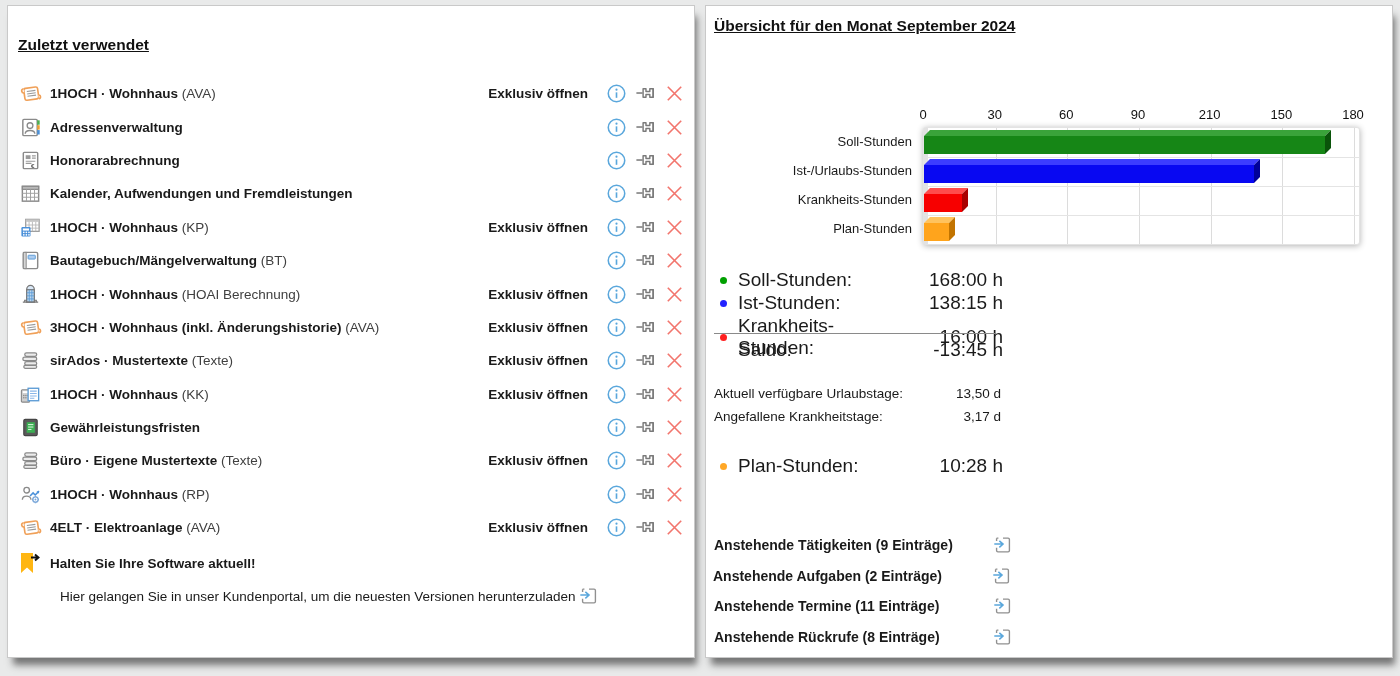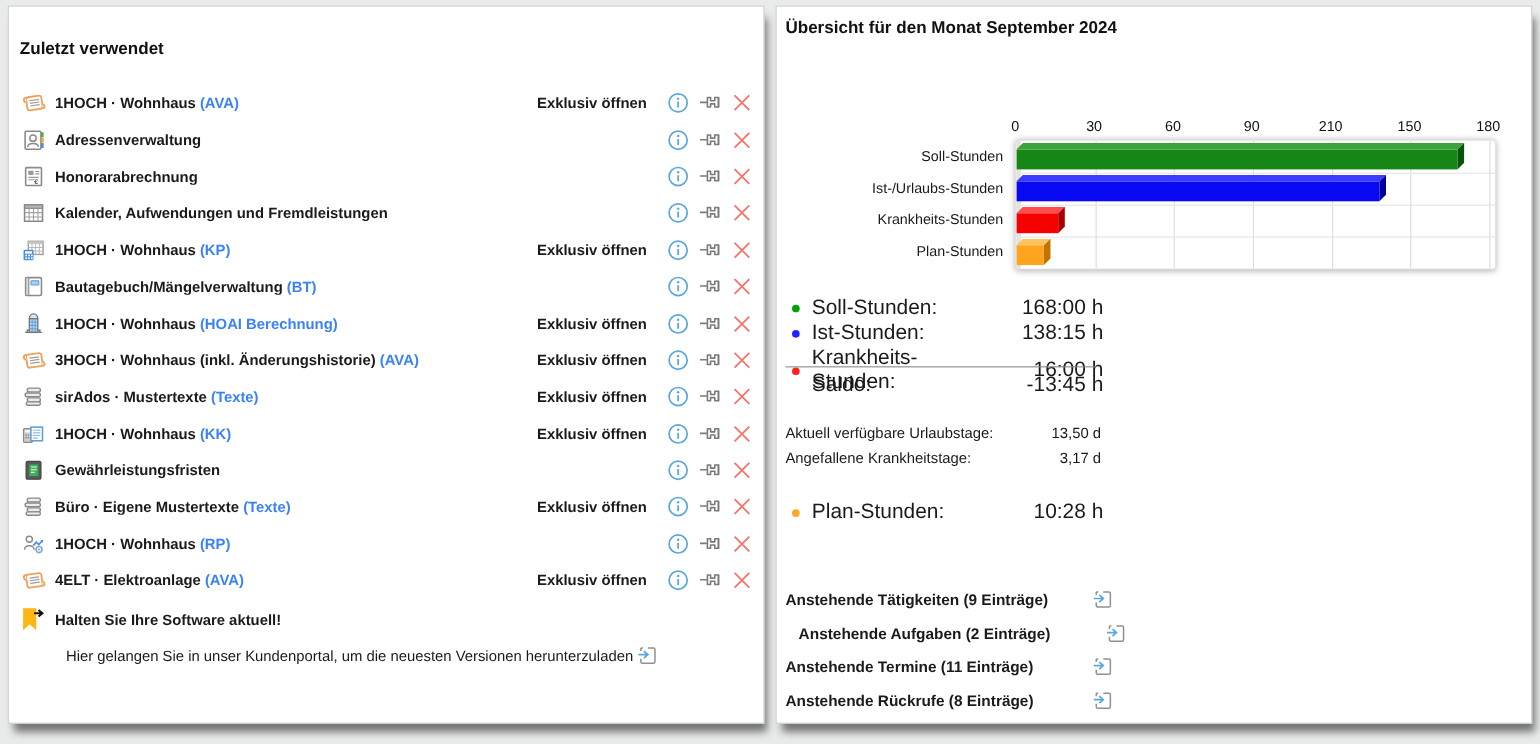--- a/index.html
+++ b/index.html
@@ -8,31 +8,31 @@
     font-family:"Liberation Sans","DejaVu Sans",sans-serif;
     background:#e9eaea; color:#1a1a1a; overflow:hidden; position:relative;
   }
   .panel {
     position:absolute; top:5px; height:653px; width:688px; background:#fff;
     border:1px solid #c9c9c9;
     box-shadow:4px 9px 7px -2px rgba(45,45,45,0.62);
   }
   #left-panel  { left:7px; }
   #right-panel { left:705px; }
-  .panel-title { position:absolute; font-size:15.5px; font-weight:bold; color:#111; }
+  .panel-title { position:absolute; font-size:15.5px; font-weight:bold; color:#111;text-decoration:underline; }
   #left-panel  .panel-title { left:10px; top:30px; }
   #right-panel .panel-title { left:8px;  top:11px; }
 
   
   .list { position:absolute; top:71px; left:10px; right:8px; }
   .item-row { display:flex; align-items:center; height:33.4px; }
   .li-icon { width:24px; height:24px; flex:0 0 24px; display:flex; align-items:center; justify-content:center; }
   .li-text { margin-left:8px; font-size:13.5px; white-space:nowrap; flex:1 1 auto; overflow:hidden; }
   .li-text b { font-weight:bold; }
-  .li-text .suffix { font-weight:bold; color:#3b82f6; }
+  .li-text .suffix { font-weight:normal; color:#404040; }
   .excl { font-size:13.5px; font-weight:bold; white-space:nowrap; margin-right:16px; cursor:pointer; }
   .excl.hidden { visibility:hidden; }
   .actions { display:flex; align-items:center; gap:5px; width:82px; flex:0 0 82px; }
   .act-btn { width:24px; height:24px; display:flex; align-items:center; justify-content:center; cursor:pointer; }
 
   .update-row { position:absolute; top:544px; left:10px; display:flex; align-items:center; }
   .update-row .li-icon { width:24px; height:26px; }
   .update-title { margin-left:8px; font-size:13.5px; font-weight:bold; }
   .portal-row { position:absolute; top:579px; left:52px; display:flex; align-items:center; }
   .portal-text { font-size:13.5px; }
@@ -681,21 +681,21 @@
       <div class="link-row" style="left:8px; top:527px; width:310px; height:24px;">
      <span class="link-label">Anstehende Tätigkeiten (9 Einträge)</span>
      <span class="goto">
           <svg width="22" height="22" viewBox="0 0 24 24" fill="none" xmlns="http://www.w3.org/2000/svg">
             <path d="M12 4.5 h5.5 a1.5 1.5 0 0 1 1.5 1.5 v12 a1.5 1.5 0 0 1 -1.5 1.5 h-11 a1.5 1.5 0 0 1 -1.5 -1.5 v-3" stroke="#909090" stroke-width="1.5"></path>
       <path d="M5 4.5 v3 M5 4.5 h2" stroke="#909090" stroke-width="1.5"></path>
       <path d="M2.5 11 h9 M8 7.5 l4 3.5 -4 3.5" stroke="#5aa7dc" stroke-width="1.7" fill="none"></path>
           </svg>
         </span>
       </div>
-      <div class="link-row" style="left:20px; top:557.7px; width:310px; height:24px;text-align:right;">
+      <div class="link-row" style="left:7px; top:557.7px; width:310px; height:24px;text-align:right;">
      <span class="link-label">Anstehende Aufgaben (2 Einträge)</span>
      <span class="goto">
           <svg width="22" height="22" viewBox="0 0 24 24" fill="none" xmlns="http://www.w3.org/2000/svg">
             <path d="M12 4.5 h5.5 a1.5 1.5 0 0 1 1.5 1.5 v12 a1.5 1.5 0 0 1 -1.5 1.5 h-11 a1.5 1.5 0 0 1 -1.5 -1.5 v-3" stroke="#909090" stroke-width="1.5"></path>
       <path d="M5 4.5 v3 M5 4.5 h2" stroke="#909090" stroke-width="1.5"></path>
       <path d="M2.5 11 h9 M8 7.5 l4 3.5 -4 3.5" stroke="#5aa7dc" stroke-width="1.7" fill="none"></path>
           </svg>
         </span>
       </div>
       <div class="link-row" style="left:8px; top:588.4px; width:310px; height:24px;">

